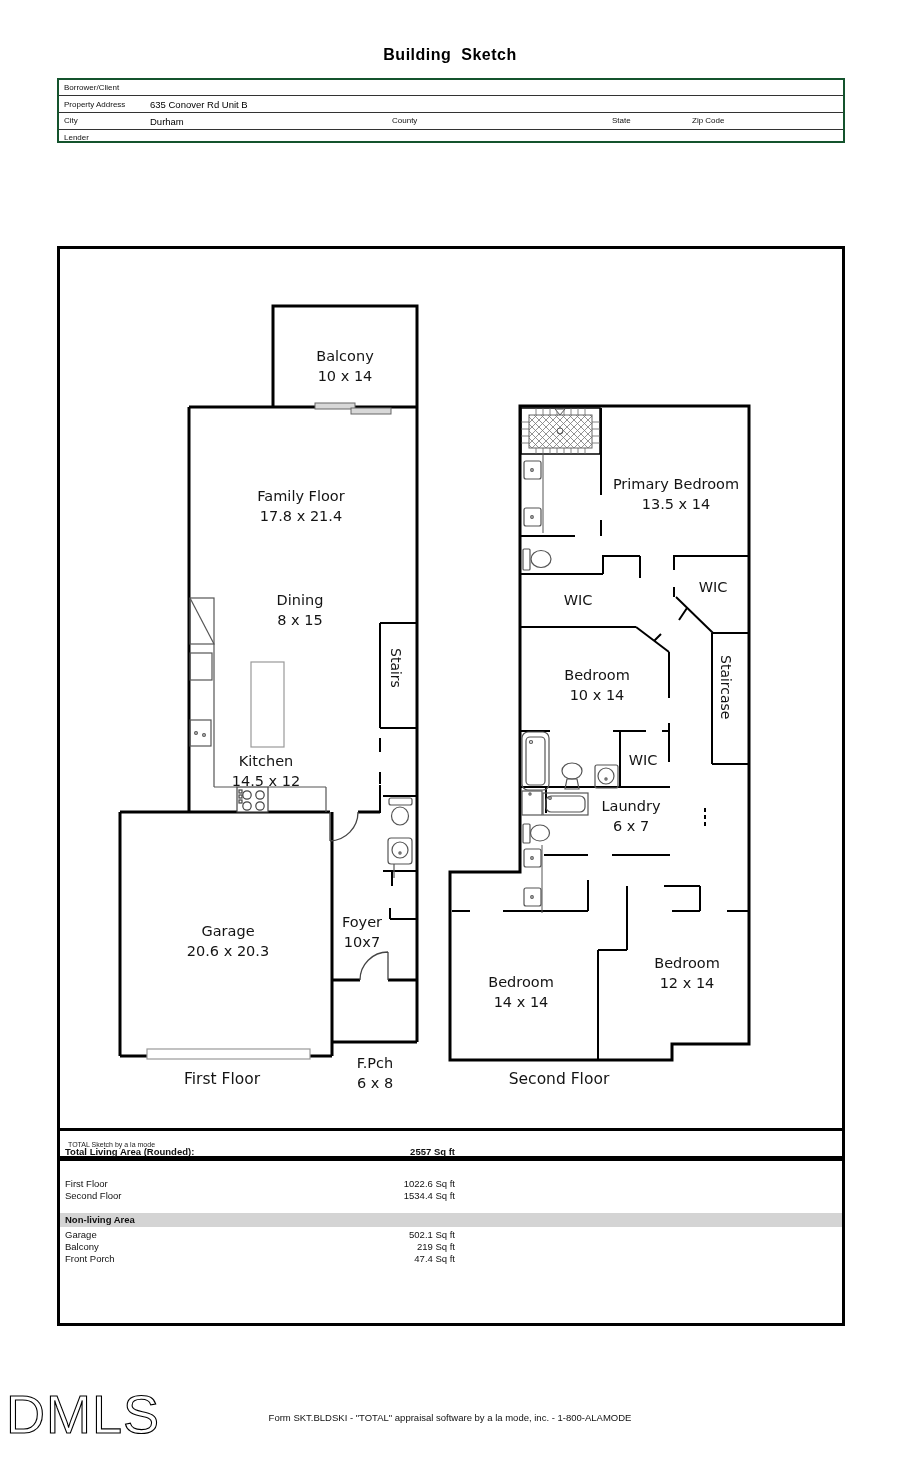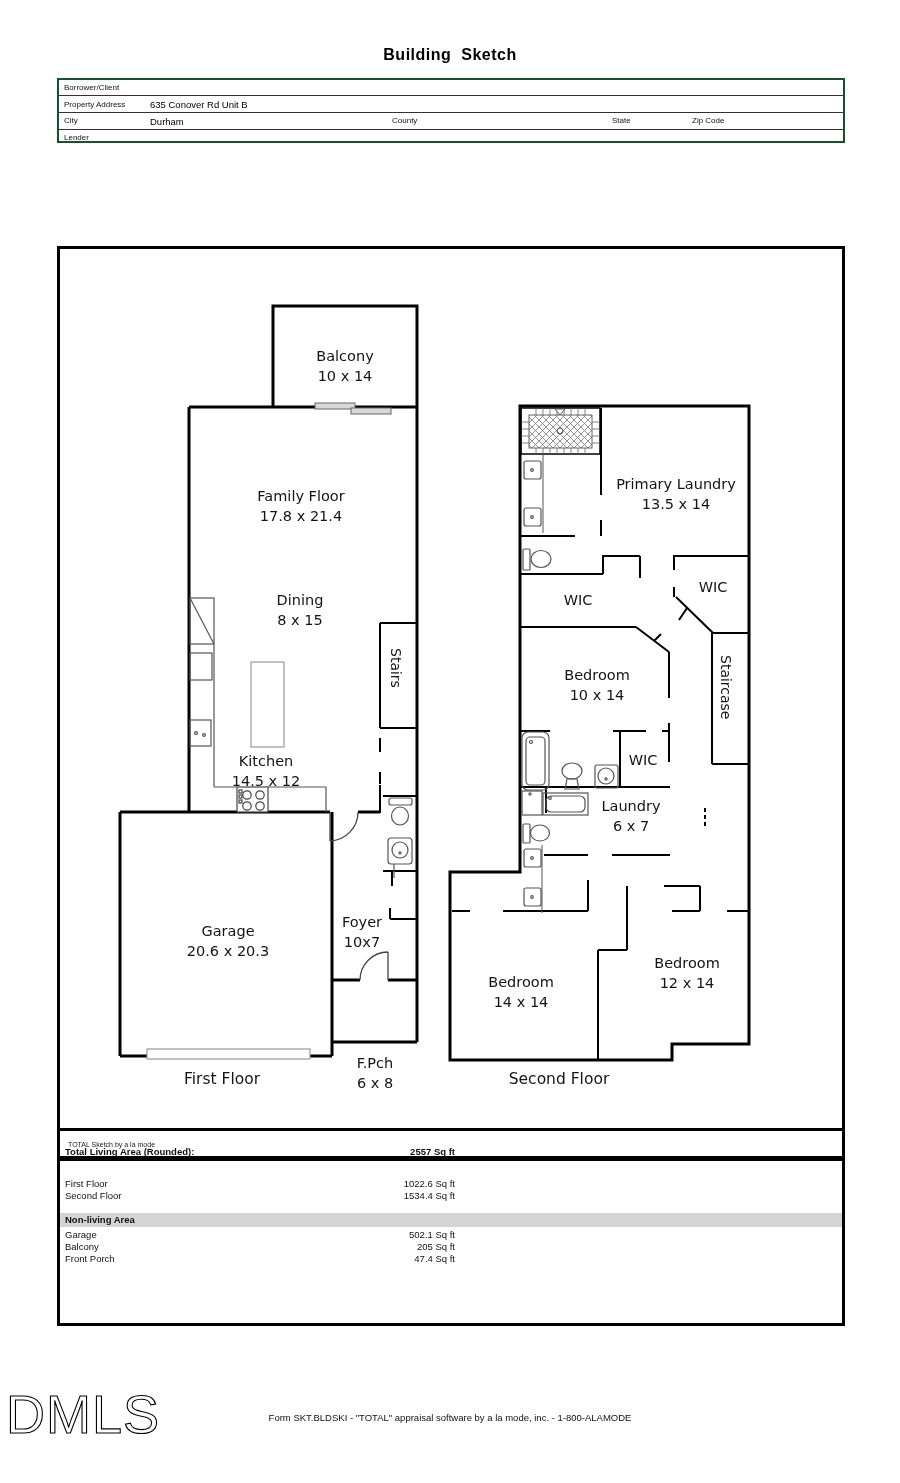--- a/index.html
+++ b/index.html
@@ -244,21 +244,21 @@
     <div>Foyer</div>
     <div>10x7</div>
   </div>
   <div class="lbl" style="left:375px;top:1053px">
     <div>F.Pch</div>
     <div>6 x 8</div>
   </div>
   <div class="floorlbl" style="left:222px;top:1070px">First Floor</div>
 
   <div class="lbl" style="left:676px;top:474px">
-    <div>Primary Laundry</div>
+    <div>Primary Bedroom</div>
     <div>13.5 x 14</div>
   </div>
   <div class="lbl" style="left:578px;top:590px">WIC</div>
   <div class="lbl" style="left:713px;top:577px">WIC</div>
   <div class="lbl" style="left:597px;top:665px">
     <div>Bedroom</div>
     <div>10 x 14</div>
   </div>
   <div class="vlbl" style="left:718px;top:655px">Staircase</div>
   <div class="lbl" style="left:643px;top:750px">WIC</div>
@@ -293,21 +293,21 @@
     <span class="sv">2557 Sq ft</span>
   </div>
 
   <div class="secbar" style="top:1213px">Non-living Area</div>
   <div class="srow" style="top:1229px">
     <span class="sl">Garage</span>
     <span class="sv">502.1 Sq ft</span>
   </div>
   <div class="srow" style="top:1241px">
     <span class="sl">Balcony</span>
-    <span class="sv">205 Sq ft</span>
+    <span class="sv">219 Sq ft</span>
   </div>
   <div class="srow" style="top:1253px">
     <span class="sl">Front Porch</span>
     <span class="sv">47.4 Sq ft</span>
   </div>
 
   <svg class="logo" width="220" height="62">
     <text x="4" y="50" font-family="Liberation Sans, sans-serif" font-size="54" letter-spacing="1" fill="#ffffff" stroke="#000000" stroke-width="1.1">DMLS</text>
   </svg>
   <div class="formline">Form SKT.BLDSKI - "TOTAL" appraisal software by a la mode, inc. - 1-800-ALAMODE</div>

